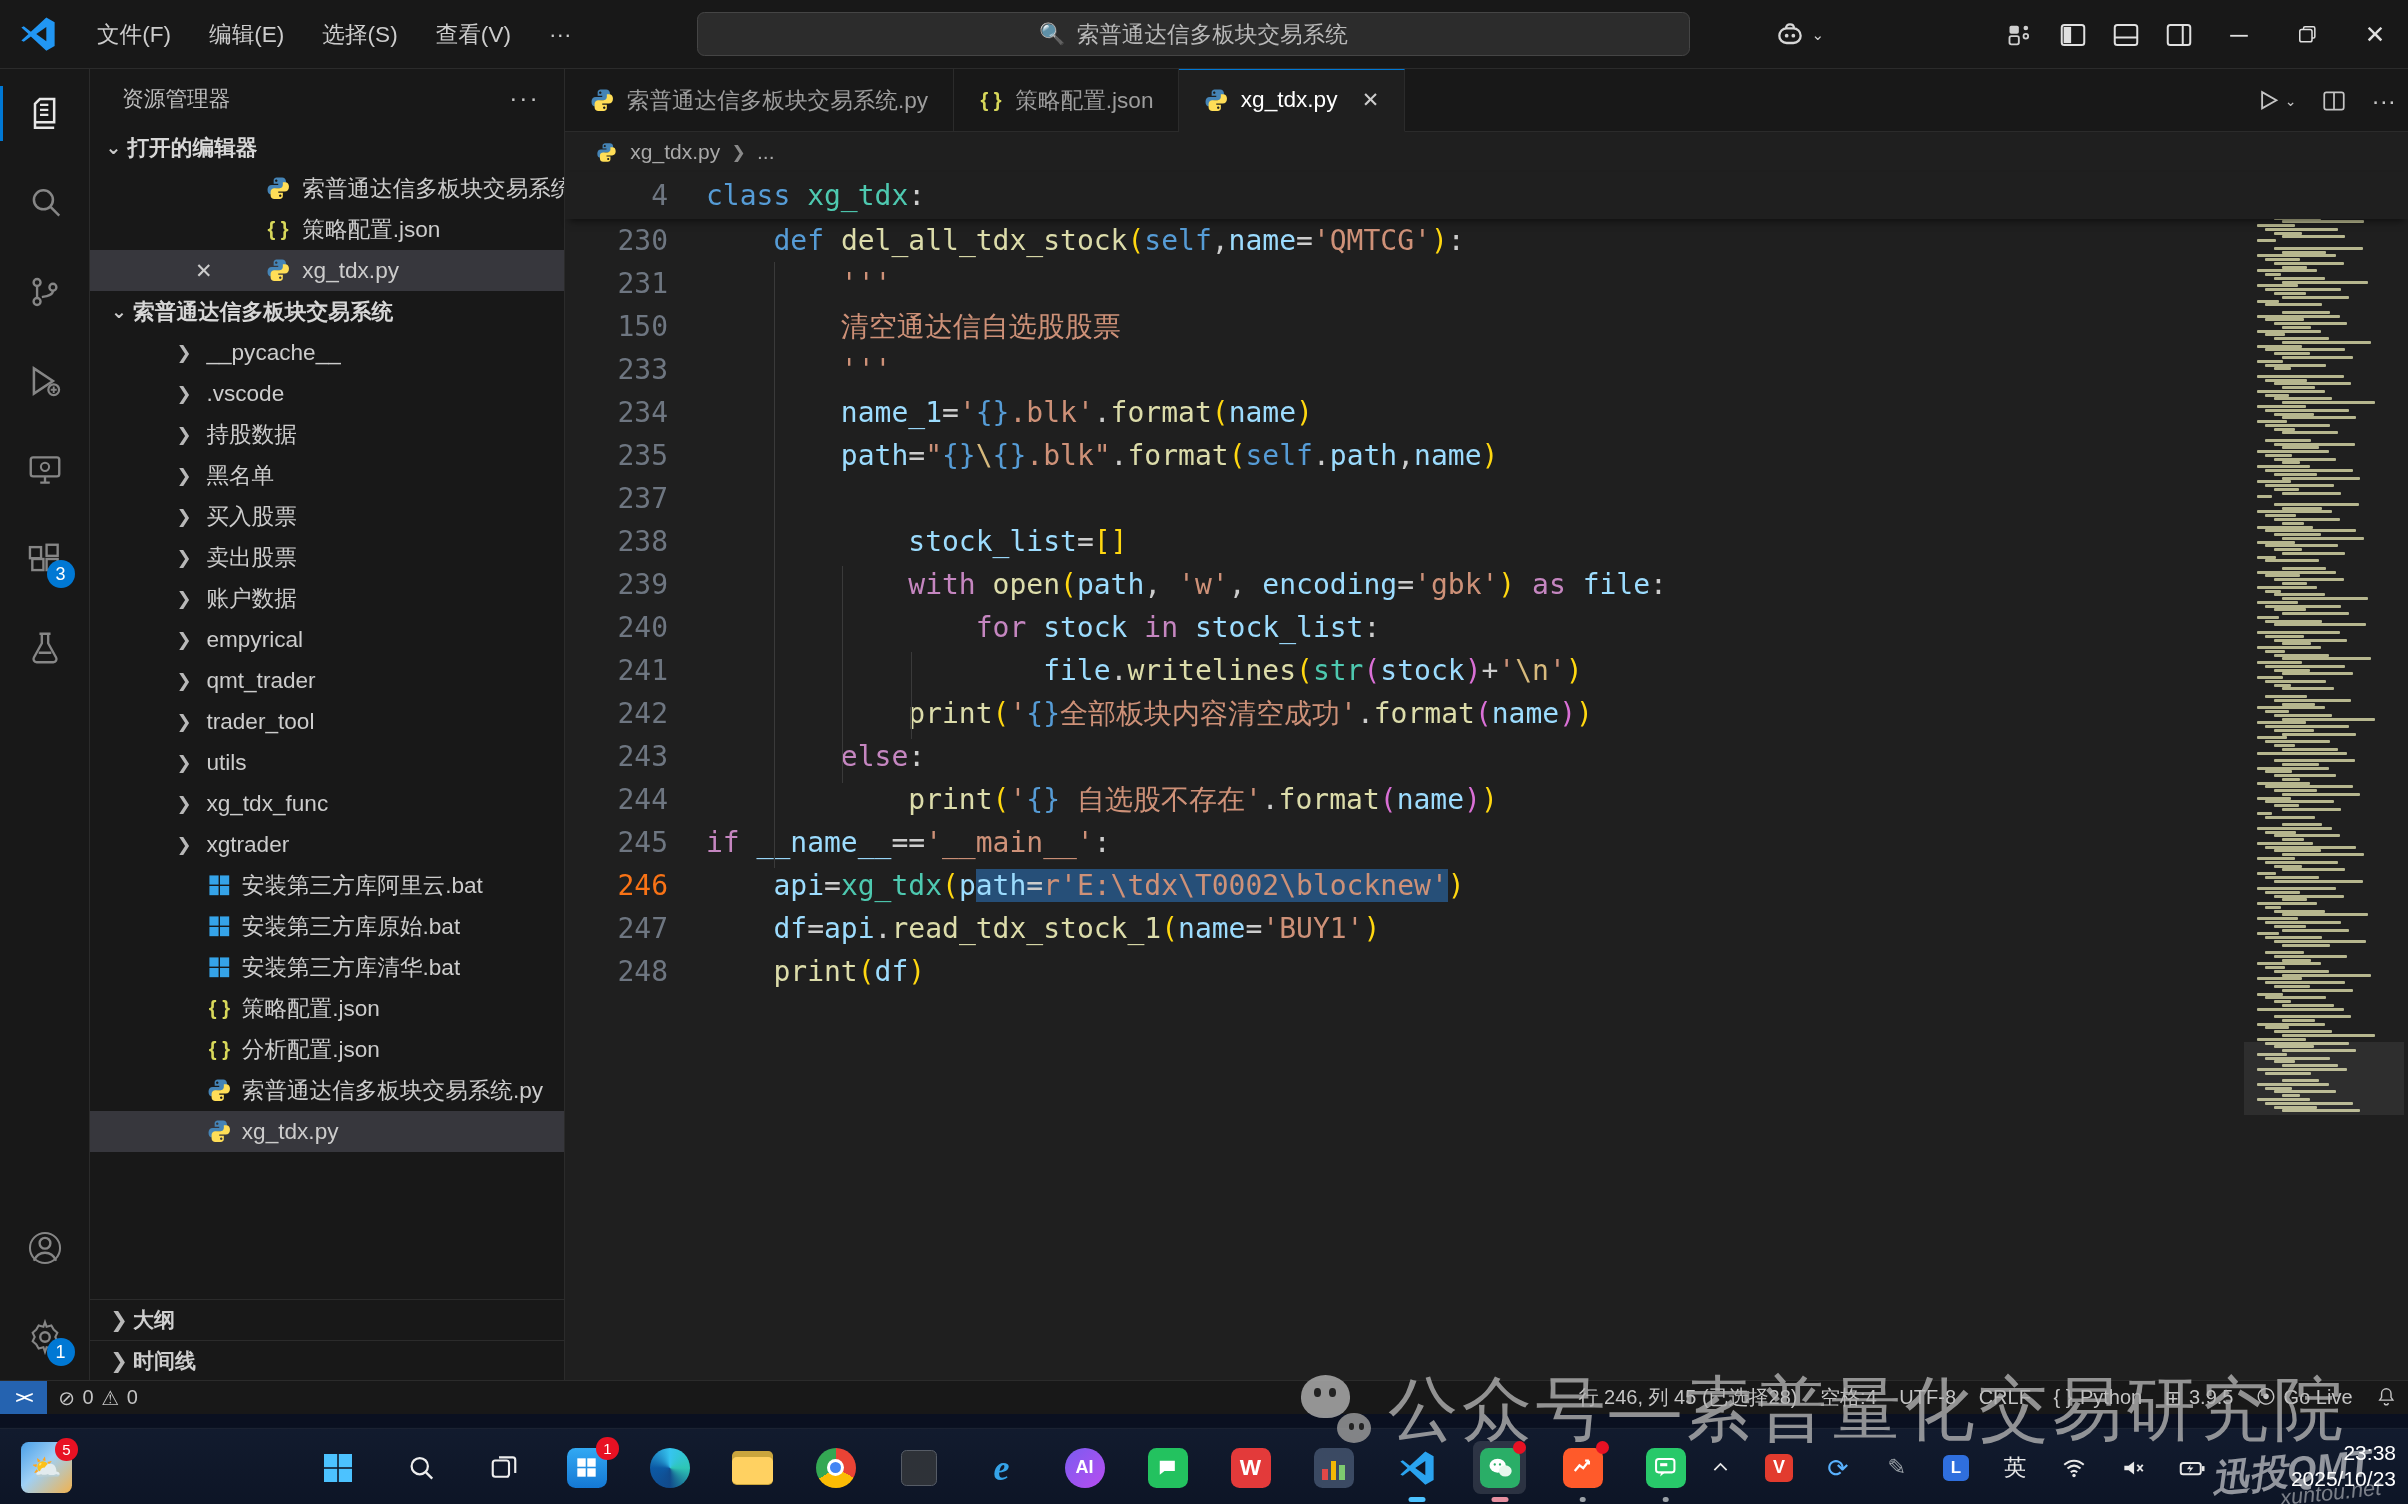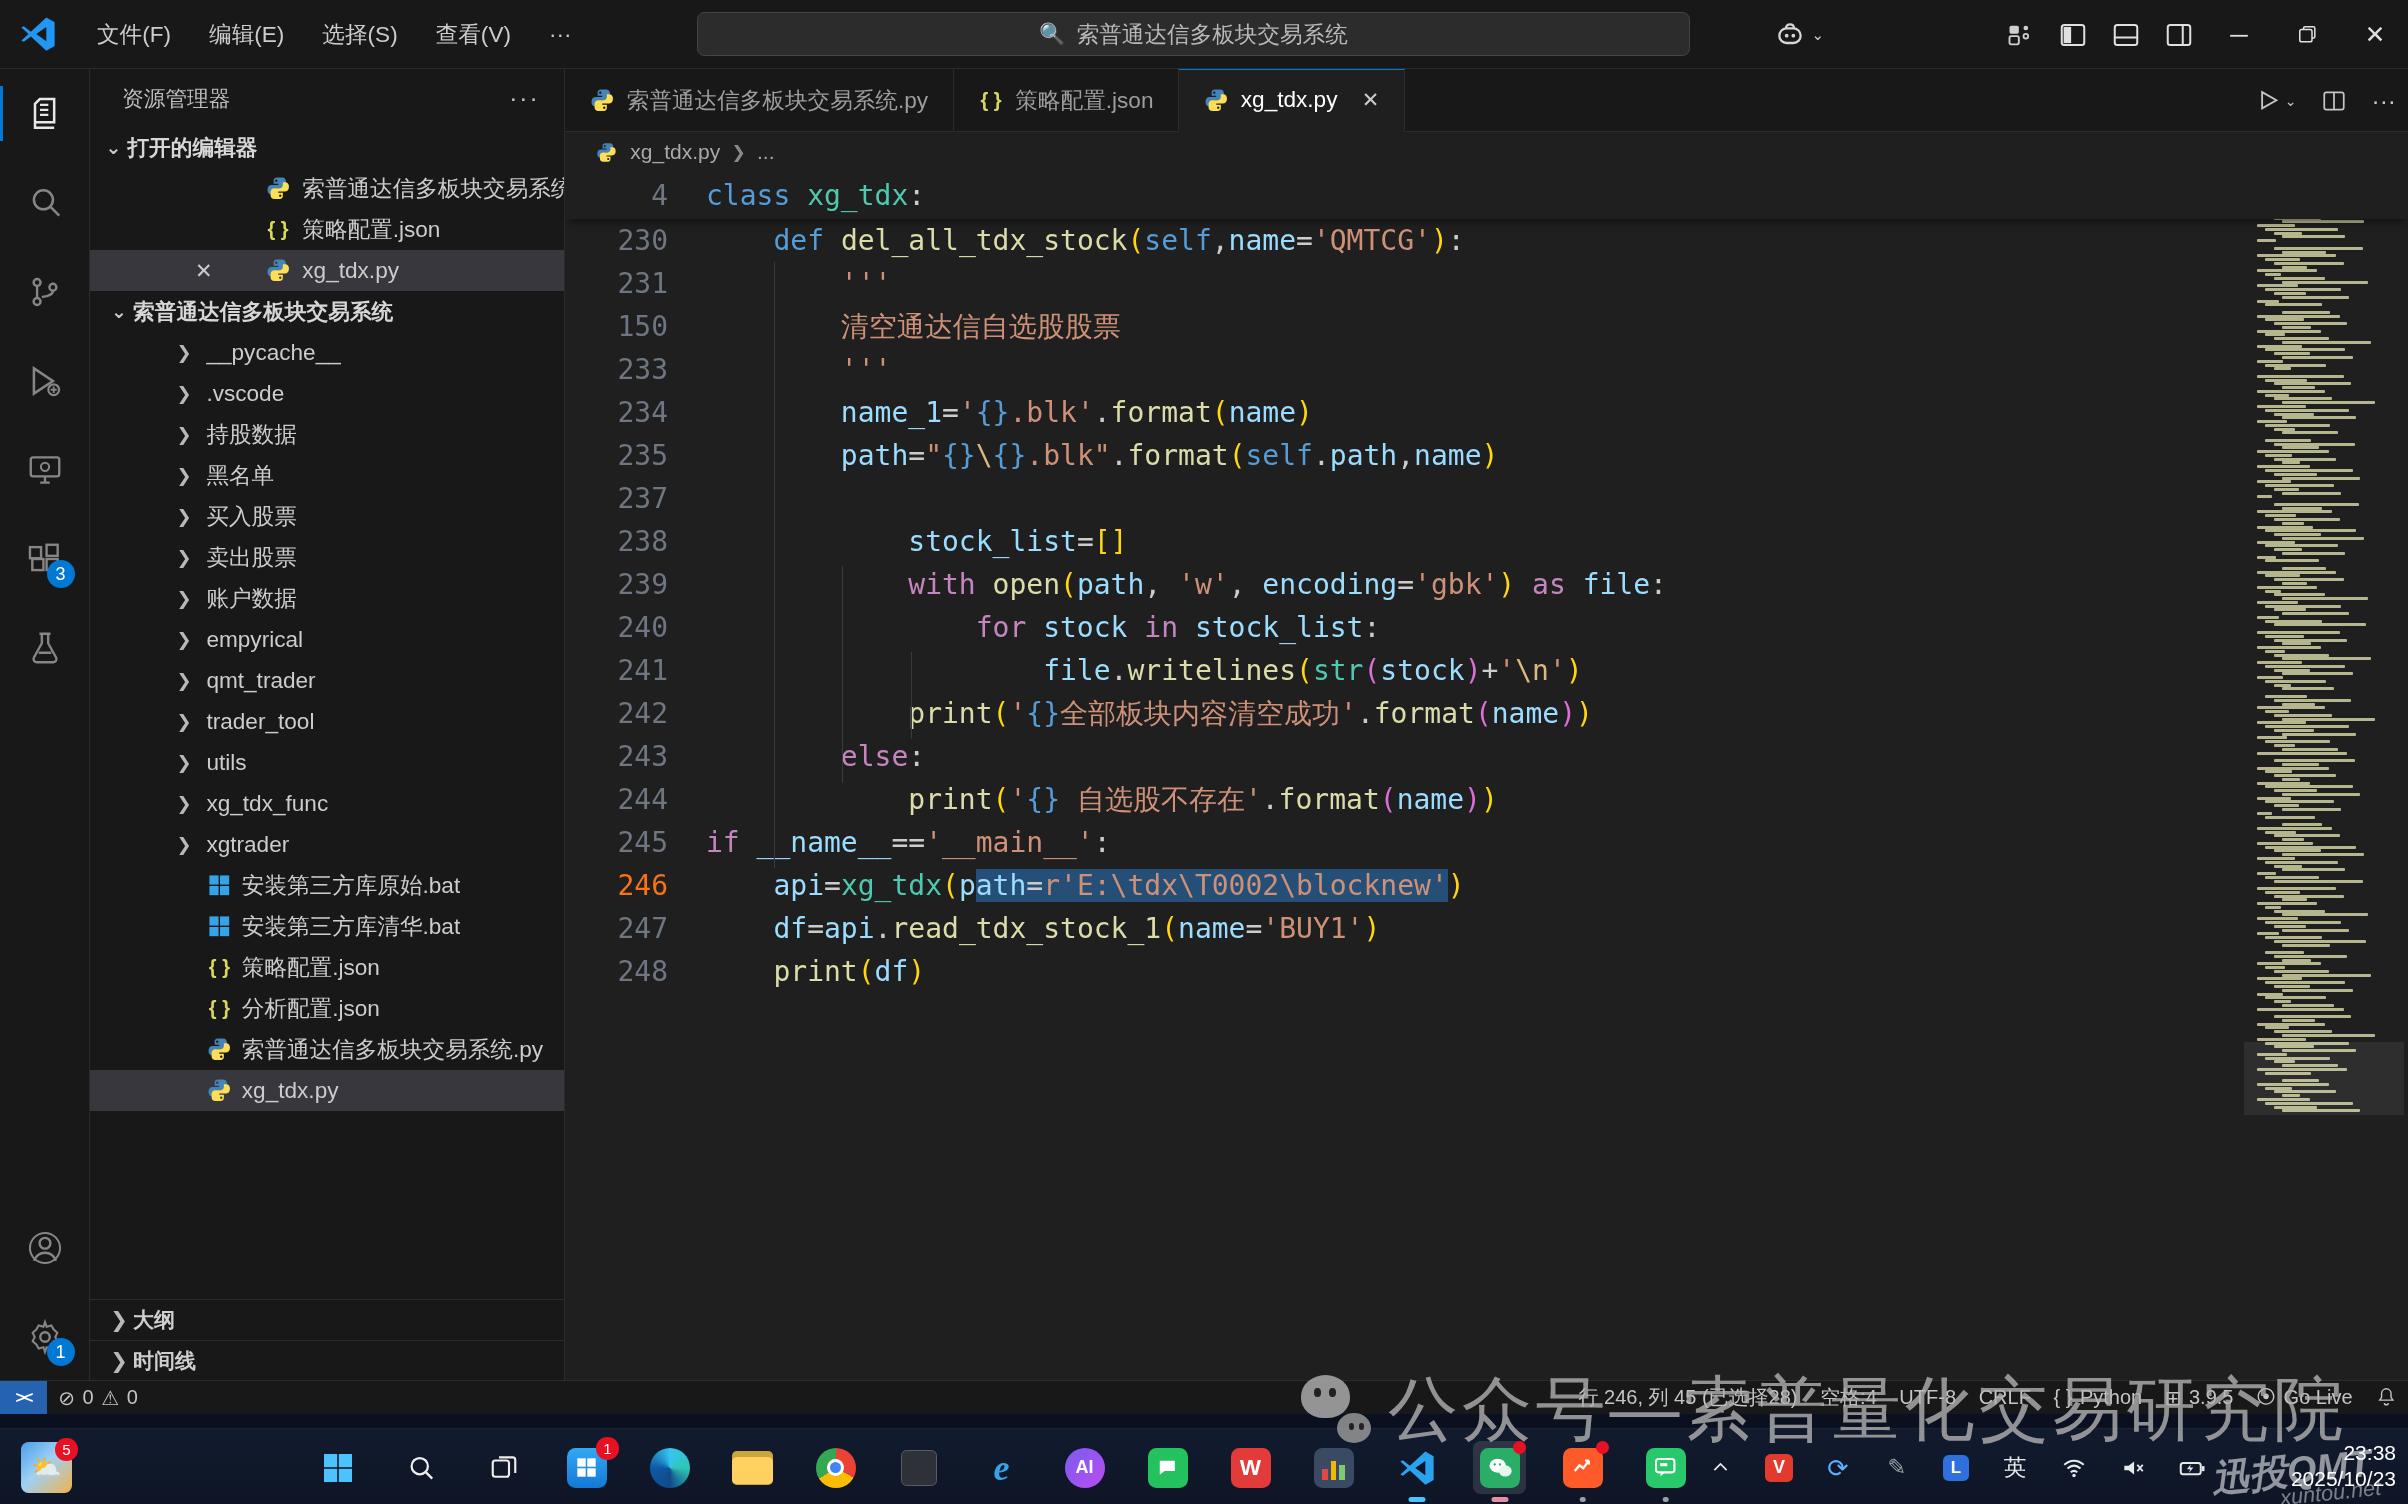--- a/index.html
+++ b/index.html
@@ -329,20 +329,32 @@
             <span class="tree-chev">❯</span>
             <span class="lbl">utils</span>
           </div>
           <div class="sb-row tree-row">
             <span class="tree-chev">❯</span>
             <span class="lbl">xg_tdx_func</span>
           </div>
           <div class="sb-row tree-row">
             <span class="tree-chev">❯</span>
             <span class="lbl">xgtrader</span>
+          </div>
+          <div class="sb-row tree-row">
+            <span class="tree-chev"></span>
+            <span class="ficon">
+              <svg width="22.6" height="22.6" viewBox="0 0 16 16">
+ <rect x="1" y="1" width="6.5" height="6.5" fill="#35a3e8"></rect>
+                <rect x="8.5" y="1" width="6.5" height="6.5" fill="#35a3e8"></rect>
+ <rect x="1" y="8.5" width="6.5" height="6.5" fill="#35a3e8"></rect>
+                <rect x="8.5" y="8.5" width="6.5" height="6.5" fill="#35a3e8"></rect>
+              </svg>
+            </span>
+            <span class="lbl">安装第三方库阿里云.bat</span>
           </div>
           <div class="sb-row tree-row">
             <span class="tree-chev"></span>
             <span class="ficon">
               <svg width="22.6" height="22.6" viewBox="0 0 16 16">
  <rect x="1" y="1" width="6.5" height="6.5" fill="#35a3e8"></rect>
                 <rect x="8.5" y="1" width="6.5" height="6.5" fill="#35a3e8"></rect>
  <rect x="1" y="8.5" width="6.5" height="6.5" fill="#35a3e8"></rect>
                 <rect x="8.5" y="8.5" width="6.5" height="6.5" fill="#35a3e8"></rect>
               </svg>

